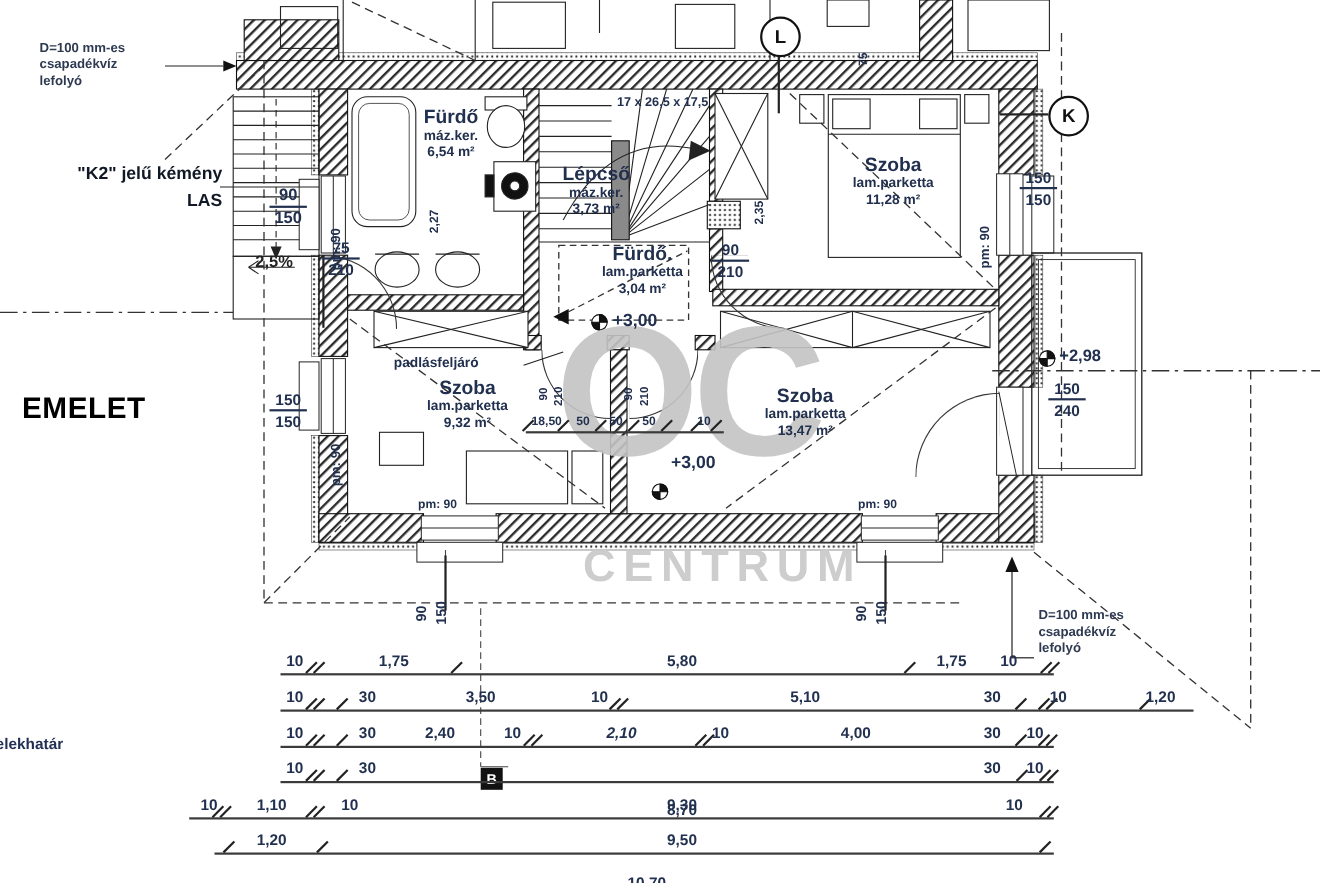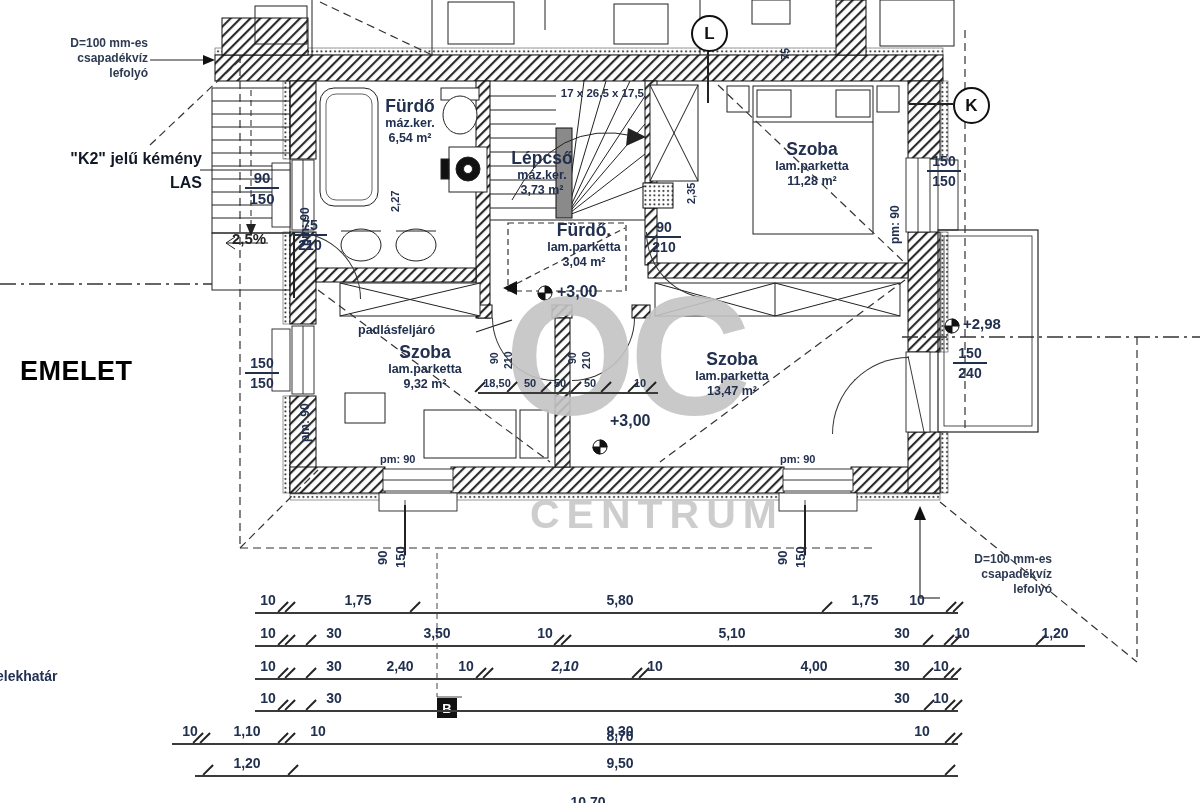--- a/index.html
+++ b/index.html
@@ -1,20 +1,20 @@
 <!DOCTYPE html>
 <html><head>
 <meta charset="utf-8">
 <style>
   html,body{margin:0;padding:0;background:#fff;}
   .stage{position:relative;width:1200px;height:803px;overflow:hidden;background:#fff;
          font-family:"Liberation Sans",sans-serif;}
   svg{position:absolute;left:0;top:0;z-index:1;}
   .lbl{position:absolute;color:#22304f;font-weight:bold;white-space:pre-line;z-index:4;}
-  .note{color:#2e3a52;font-weight:600;font-size:12px;line-height:1.25;text-align:right;}
+  .note{color:#2e3a52;font-weight:600;font-size:12px;line-height:1.25;text-align:left;}
   .center{text-align:right;}
   .room{position:absolute;text-align:center;z-index:4;color:#22304f;}
   .r-name{font-size:17.5px;font-weight:bold;line-height:1.1;}
   .r-floor,.r-area{font-size:12.5px;font-weight:600;line-height:1.18;}
   .erk .r-name{font-size:16px;}
   .erk .r-floor,.erk .r-area{font-size:11.5px;}
   .frac{position:absolute;width:46px;text-align:center;font-size:14px;font-weight:bold;
         color:#22304f;z-index:4;line-height:1.15;}
   .frac .bar{height:1.6px;background:#22304f;margin:1px 6px;}
   .rot{position:absolute;transform-origin:0 100%;transform:rotate(-90deg);color:#22304f;
@@ -406,21 +406,21 @@
       <div class="dim-tick" style="left: 637px; top: 672px;"></div>
       <div class="dim-tick" style="left: 921px; top: 672px;"></div>
       <div class="dim-tick" style="left: 942px; top: 672px;"></div>
       <div class="dim-tick" style="left: 949px; top: 672px;"></div>
       <div class="dim-label" style="left: 268px; top: 658px;">10</div>
       <div class="dim-label" style="left: 334px; top: 658px;">30</div>
       <div class="dim-label" style="left: 400px; top: 658px;">2,40</div>
       <div class="dim-label" style="left: 466px; top: 658px;">10</div>
       <div class="dim-label" style="left: 565px; top: 658px; font-style: italic;">2,10</div>
       <div class="dim-label" style="left: 655px; top: 658px;">10</div>
-      <div class="dim-label" style="left: 778px; top: 658px; margin-left: 36px;">4,00</div>
+      <div class="dim-label" style="left: 778px; top: 658px;">4,00</div>
       <div class="dim-label" style="left: 902px; top: 658px;">30</div>
       <div class="dim-label" style="left: 941px; top: 658px;">10</div>
       <div class="dim-line" style="left: 255px; top: 710px; width: 703px;"></div>
       <div class="dim-tick" style="left: 276px; top: 704px;"></div>
       <div class="dim-tick" style="left: 283px; top: 704px;"></div>
       <div class="dim-tick" style="left: 304px; top: 704px;"></div>
       <div class="dim-tick" style="left: 922px; top: 704px;"></div>
       <div class="dim-tick" style="left: 943px; top: 704px;"></div>
       <div class="dim-tick" style="left: 950px; top: 704px;"></div>
       <div class="dim-label" style="left: 268px; top: 690px;">10</div>

